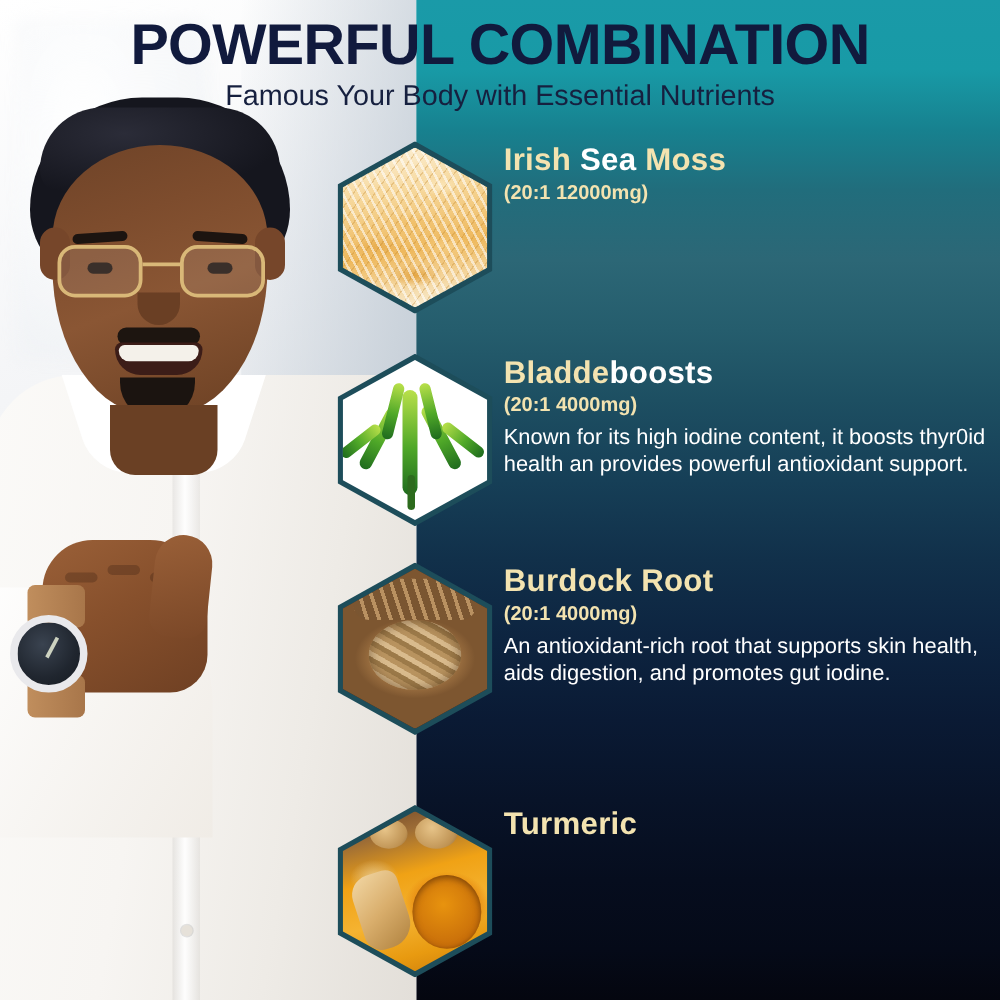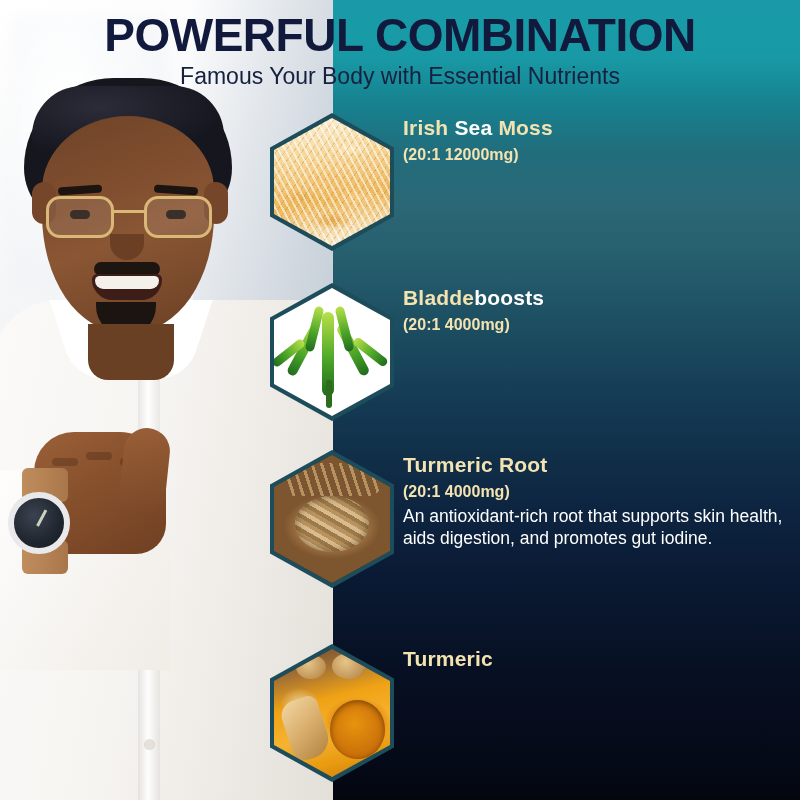--- a/index.html
+++ b/index.html
@@ -483,21 +483,21 @@
   }
 
   
   .txt {
     position: absolute;
     left: 133px;
     top: 0;
     right: 10px;
   }
   .ing-name {
-    font-size: 21px;
+    font-size: 25px;
     font-weight: bold;
     line-height: 30px;
     margin: 0;
     letter-spacing: .2px;
   }
   .ing-name .g { color: #f3e3b0; }
   .ing-name .w { color: #ffffff; }
   .ing-dose {
     font-size: 16px;
     font-weight: bold;
@@ -596,31 +596,32 @@
           <div class="frond" style="left:92px;top:44px;width:9px;height:40px;transform:rotate(-52deg);"></div>
           <div class="frond" style="left:36px;top:18px;width:9px;height:46px;transform:rotate(14deg);"></div>
           <div class="frond" style="left:66px;top:18px;width:9px;height:46px;transform:rotate(-14deg);"></div>
           <div class="frond" style="left:52px;top:92px;width:6px;height:28px;background:#2d6b1d;"></div>
         </div>
       </div>
     </div>
     <div class="txt">
       <p class="ing-name"><span class="g">Bladde</span><span class="w">boosts</span><span class="g"></span></p>
       <p class="ing-dose">(20:1 4000mg)</p>
+      <p class="ing-desc">Known for its high iodine content, it boosts thyr0id health an provides powerful antioxidant support.</p>
     </div>
   </div>
 
   <div class="row" style="top:450px">
     <div class="hex">
       <div class="hex-inner">
         <div class="art-burdock"></div>
       </div>
     </div>
     <div class="txt">
-      <p class="ing-name"><span class="g">Turmeric Root</span><span class="w"></span><span class="g"></span></p>
+      <p class="ing-name"><span class="g">Burdock Root</span><span class="w"></span><span class="g"></span></p>
       <p class="ing-dose">(20:1 4000mg)</p>
       <p class="ing-desc">An antioxidant-rich root that supports skin health, aids digestion, and promotes gut iodine.</p>
     </div>
   </div>
 
   <div class="row" style="top:644px">
     <div class="hex">
       <div class="hex-inner">
         <div class="art-turmeric">
           <div class="tur-root" style="left:22px;top:6px;width:30px;height:24px;"></div>

